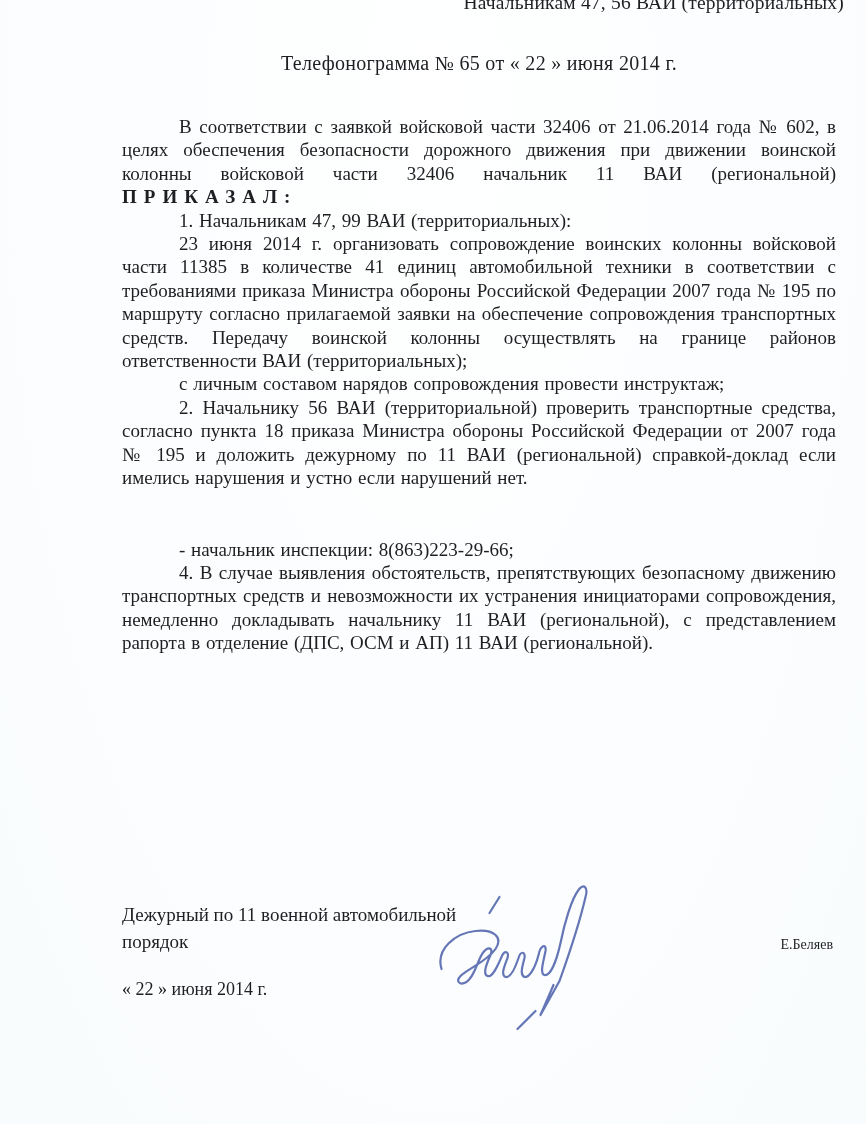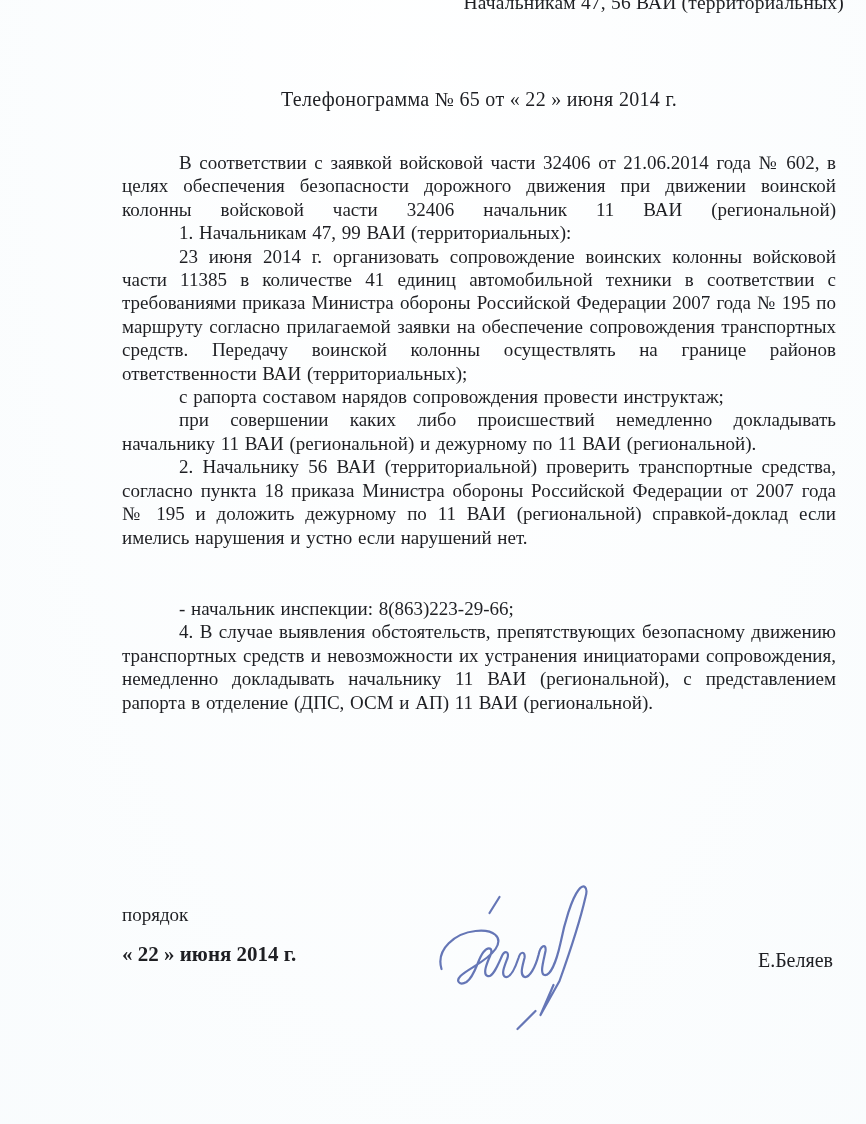--- a/index.html
+++ b/index.html
@@ -27,21 +27,21 @@
     white-space: nowrap;
   }
   .content {
     position: absolute;
     left: 122px;
     top: 0;
     width: 714px;
   }
   .title {
     margin: 0;
-    padding-top: 88px;
+    padding-top: 52px;
     text-align: center;
     font-size: 20px;
     font-weight: normal;
     letter-spacing: .3px;
   }
   .bodytext { margin-top: 29px; font-size: 19px; line-height: 23.4px; }
   .para {
     margin: 0;
     text-align: justify;
     text-indent: 57px;
@@ -60,25 +60,25 @@
   .sig-block {
     position: absolute;
     left: 122px;
     top: 901px;
     width: 714px;
     font-size: 19px;
   }
   .sig-line { line-height: 27px; }
   .sig-name {
     position: absolute;
-    top: 48px;
+    top: 36px;
     right: 3px;
-    font-size: 20px;
+    font-size: 14px;
   }
-  .sig-date { margin-top: 14px; font-size: 21px; font-weight: bold; }
+  .sig-date { margin-top: 24px; font-size: 18px; }
   .signature-svg {
     position: absolute;
     left: 303px;   
     top: -20px;
     width: 175px;
     height: 150px;
     pointer-events: none;
   }
   .signature-svg path {
     fill: none;
@@ -95,32 +95,33 @@
 <div class="page">
 
   <div class="addressee">Начальникам 47, 56 ВАИ (территориальных)</div>
 
   <div class="content">
 
     <h1 class="title">Телефонограмма № 65 от « 22 » июня 2014 г.</h1>
 
     <div class="bodytext">
       <p class="para jlast">В соответствии с заявкой войсковой части 32406 от 21.06.2014 года № 602, в целях обеспечения безопасности дорожного движения при движении воинской колонны войсковой части 32406 начальник 11 ВАИ (региональной)</p>
+      <p class="prikazal">ПРИКАЗАЛ:</p>
       <p class="para">1. Начальникам 47, 99 ВАИ (территориальных):</p>
       <p class="para">23 июня 2014 г. организовать сопровождение воинских колонны войсковой части 11385 в количестве 41 единиц автомобильной техники в соответствии с требованиями приказа Министра обороны Российской Федерации 2007 года № 195 по маршруту согласно прилагаемой заявки на обеспечение сопровождения транспортных средств. Передачу воинской колонны осуществлять на границе районов ответственности ВАИ (территориальных);</p>
-      <p class="para">с рапорта составом нарядов сопровождения провести инструктаж;</p>
-      <p class="para">при совершении каких либо происшествий немедленно докладывать начальнику 11 ВАИ (региональной) и дежурному по 11 ВАИ (региональной).</p>
+      <p class="para">с личным составом нарядов сопровождения провести инструктаж;</p>
       <p class="para">2. Начальнику 56 ВАИ (территориальной) проверить транспортные средства, согласно пункта 18 приказа Министра обороны Российской Федерации от 2007 года № 195 и доложить дежурному по 11 ВАИ (региональной) справкой-доклад если имелись нарушения и устно если нарушений нет.</p>
       <p class="para noj">- начальник инспекции: 8(863)223-29-66;</p>
       <p class="para">4. В случае выявления обстоятельств, препятствующих безопасному движению транспортных средств и невозможности их устранения инициаторами сопровождения, немедленно докладывать начальнику 11 ВАИ (региональной), с представлением рапорта в отделение (ДПС, ОСМ и АП) 11 ВАИ (региональной).</p>
     </div>
 
   </div>
 
   <div class="sig-block">
+    <div class="sig-line">Дежурный по 11 военной автомобильной</div>
     <div class="sig-line">порядок</div>
     <div class="sig-name">Е.Беляев</div>
     <div class="sig-date">« 22 » июня 2014 г.</div>
 
     <svg class="signature-svg" viewBox="0 0 170 150" xmlns="http://www.w3.org/2000/svg">
       <path d="M14,88 C8,68 28,52 48,50 C66,48 76,56 68,68
                C60,80 40,88 33,95 C28,100 32,105 39,101
                C48,95 50,78 56,71 C61,65 66,67 63,74
                C59,83 55,93 60,95 C65,97 70,85 74,76
                C77,69 82,70 80,77 C77,85 73,94 78,96

